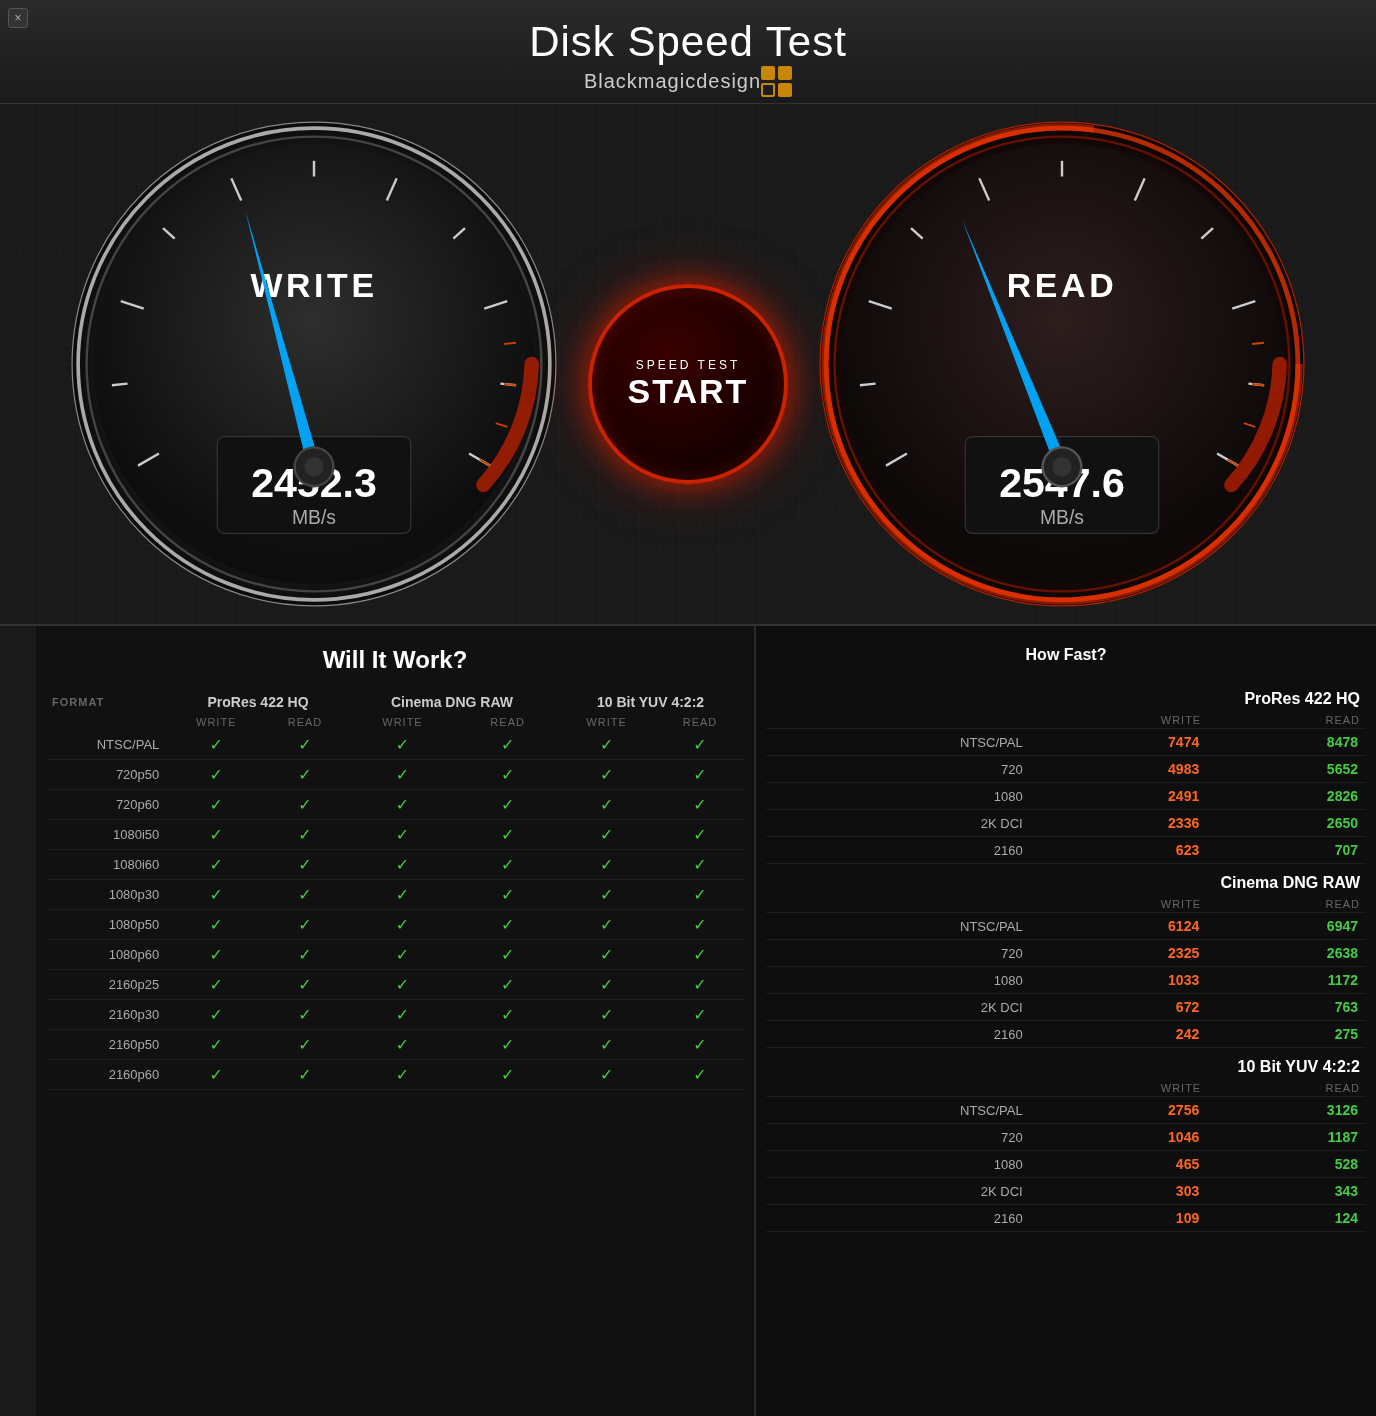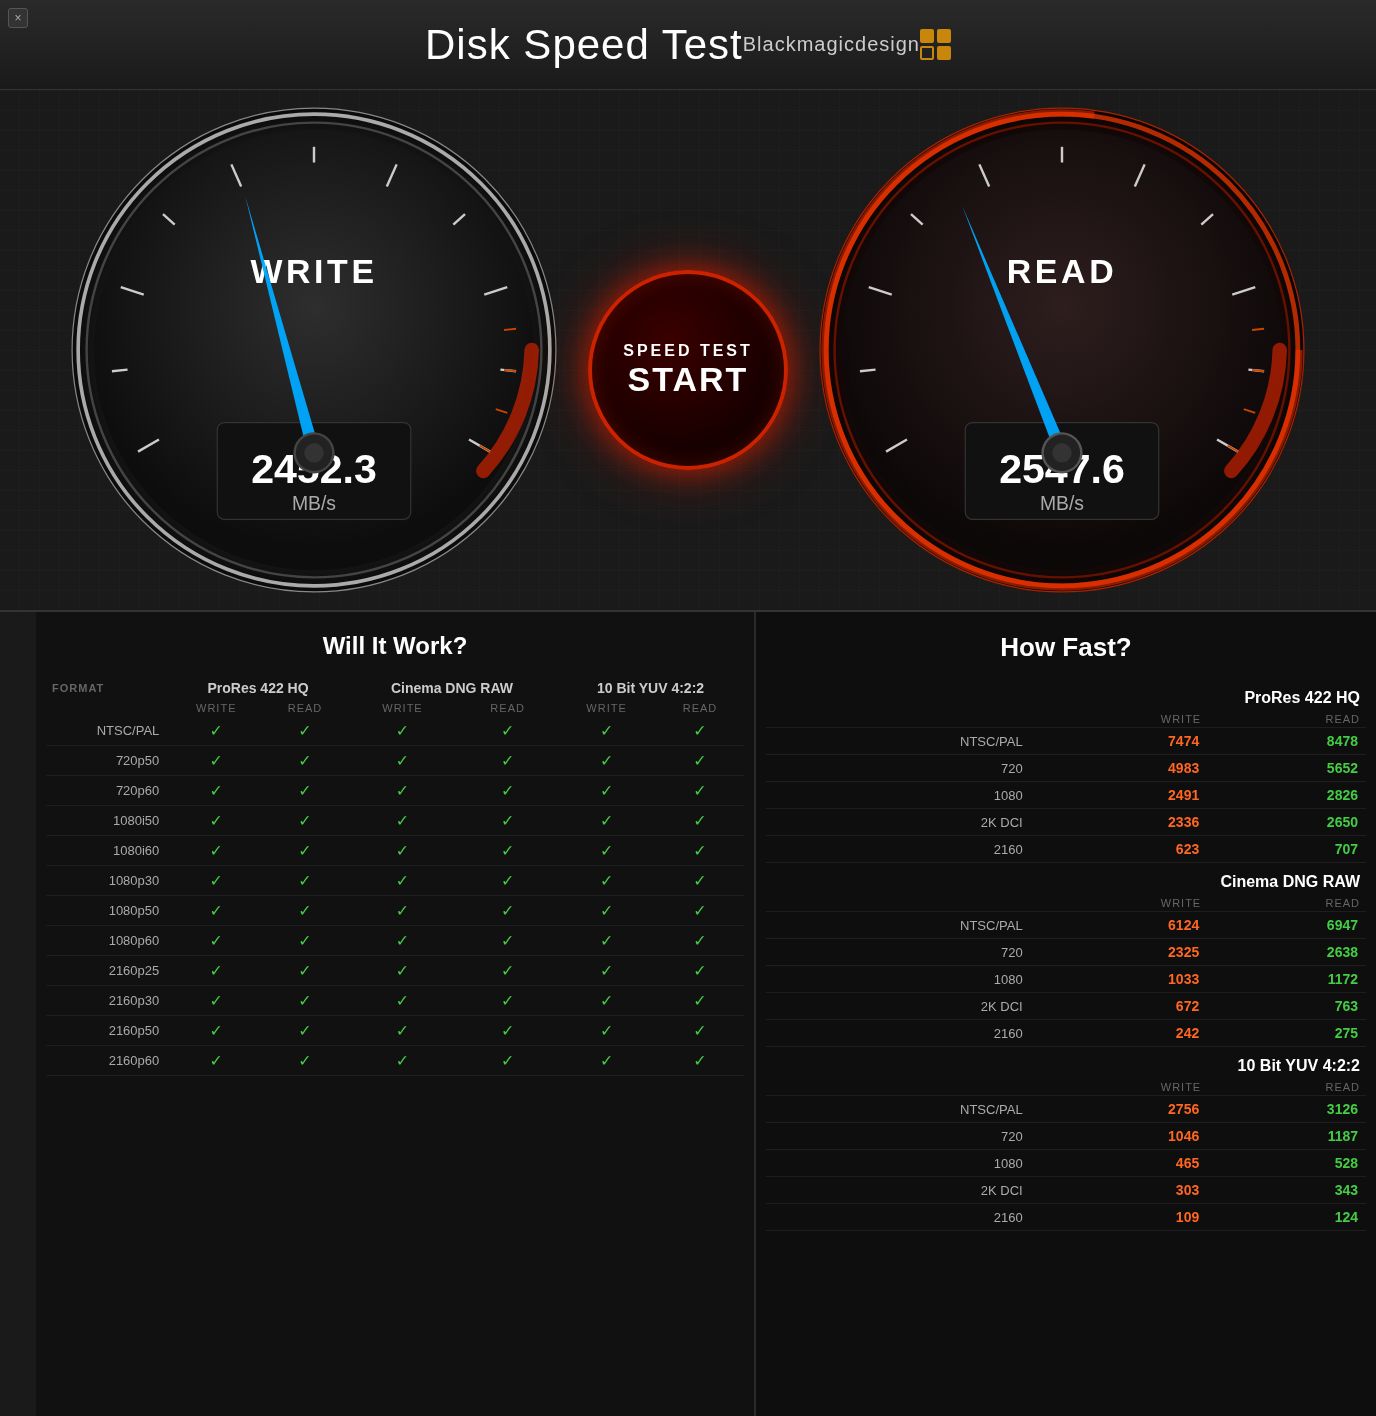--- a/index.html
+++ b/index.html
@@ -12,23 +12,24 @@
       overflow: hidden;
       color: #fff;
     }
 
     
     #title-bar {
       background: linear-gradient(180deg, #2a2a2a 0%, #1a1a1a 100%);
       padding: 18px 28px;
       display: flex;
       align-items: center;
-      justify-content: center;
+      justify-content: flex-start;
       border-bottom: 1px solid #333;
-      height: 90px;
+      height: 104px;
+      flex-direction: column;
     }
 
     #app-title {
       font-size: 42px;
       font-weight: 300;
       color: #fff;
       letter-spacing: 1px;
     }
 
     #brand-logo {
@@ -132,22 +133,22 @@
         inset 0 0 20px rgba(200, 30, 0, 0.3);
       display: flex;
       flex-direction: column;
       align-items: center;
       justify-content: center;
       cursor: pointer;
       text-align: center;
     }
 
     #start-btn-line1 {
-      font-size: 16px;
-      font-weight: bold;
+      font-size: 12px;
+      font-weight: normal;
       color: #fff;
       letter-spacing: 3px;
     }
 
     #start-btn-line2 {
       font-size: 34px;
       font-weight: bold;
       color: #fff;
       letter-spacing: 2px;
     }
@@ -178,21 +179,21 @@
 
     
     #how-fast {
       flex: 1;
       background: #0e0e0e;
       padding: 20px 10px 10px 10px;
     }
 
     #how-fast-title {
       text-align: center;
-      font-size: 26px;
+      font-size: 16px;
       font-weight: bold;
       color: #fff;
       margin-bottom: 16px;
     }
 
     
     #wiw-table {
       width: 100%;
       border-collapse: collapse;
       font-size: 13px;

